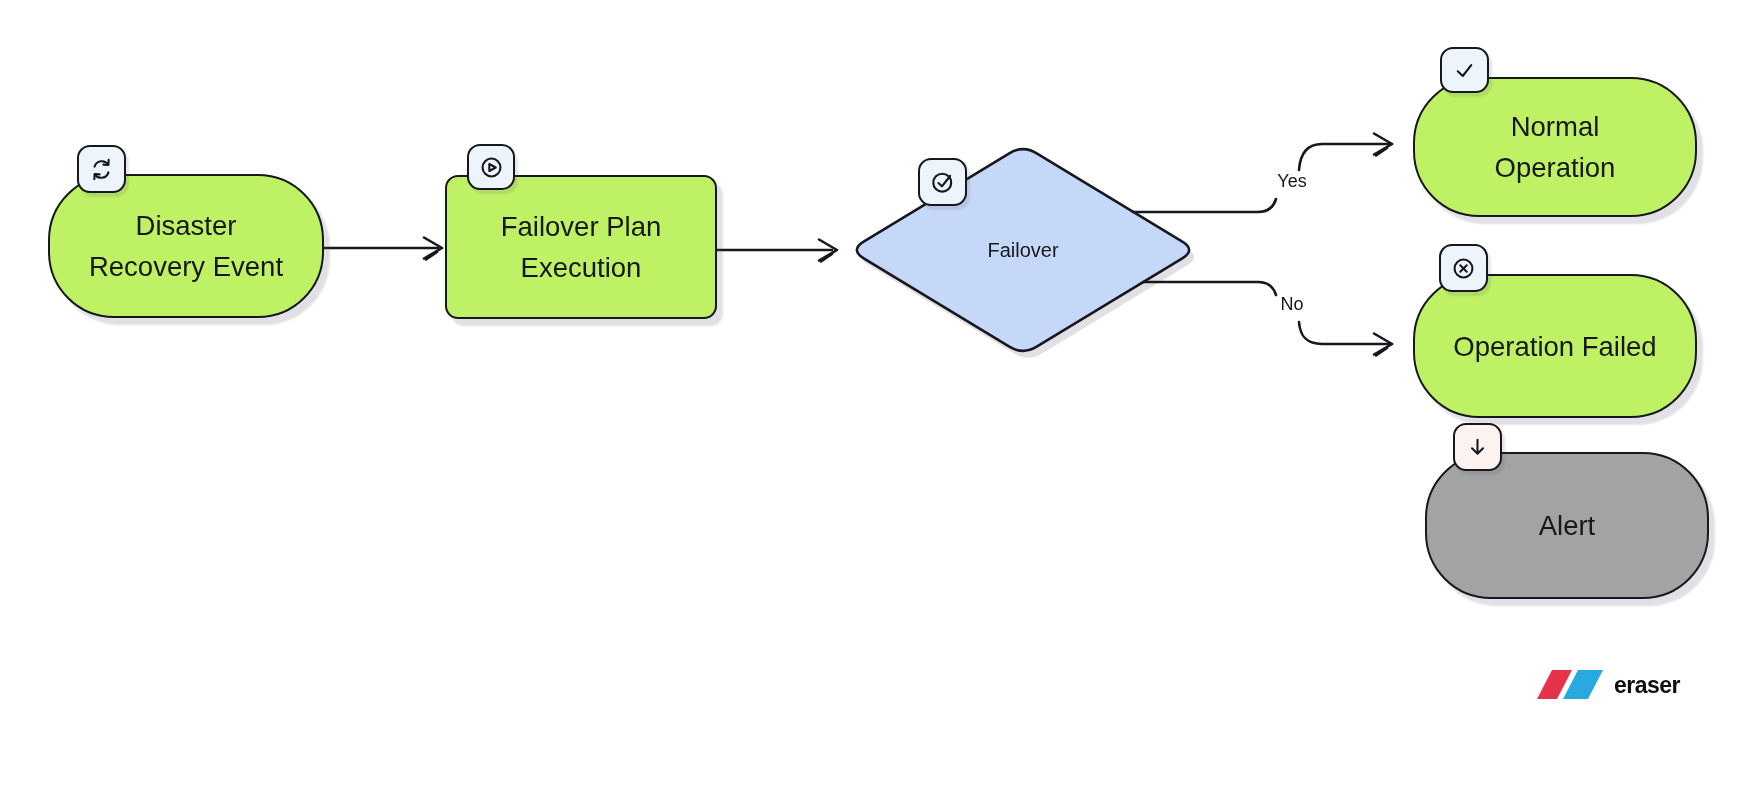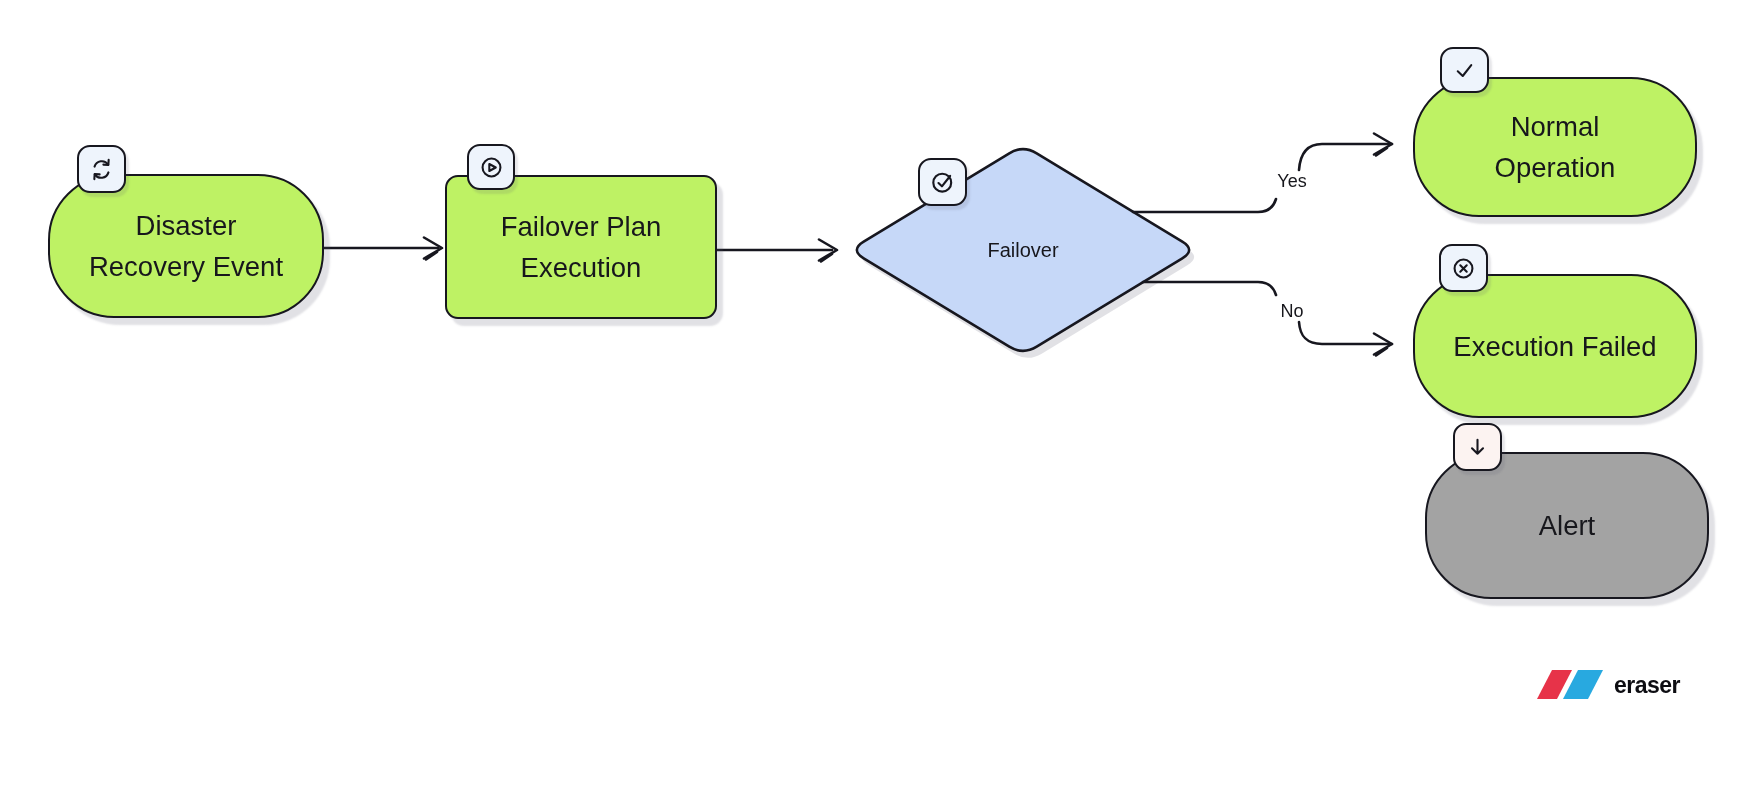--- a/index.html
+++ b/index.html
@@ -92,29 +92,29 @@
   <div class="diamond-label" style="left:913px;top:198px;width:220px;height:104px;">
     <span>Failover</span>
   </div>
 
   <div class="node oval" style="left:1413px;top:77px;width:280px;height:136px;">
     <span>Normal</span>
     <span>Operation</span>
   </div>
 
   <div class="node oval" style="left:1413px;top:274px;width:280px;height:140px;">
-    <span>Execution Failed</span>
+    <span>Operation Failed</span>
   </div>
 
   <div class="node oval pink" style="left:1425px;top:452px;width:280px;height:143px;">
     <span>Alert</span>
   </div>
 
   <div class="edge-label" style="left:1266px;top:168px;width:52px;">Yes</div>
-  <div class="edge-label" style="left:1270px;top:298px;width:44px;">No</div>
+  <div class="edge-label" style="left:1270px;top:291px;width:44px;">No</div>
 
   <div class="badge" style="left:77px;top:145px;">
     <svg width="27" height="27" viewBox="0 0 26 26">
       <path d="M6.3 10.2 A7.3 7.3 0 0 1 19.4 8.3"></path>
       <path d="M19.9 3.7 L19.6 8.6 L14.8 8.3"></path>
       <path d="M19.7 15.8 A7.3 7.3 0 0 1 6.6 17.7"></path>
       <path d="M6.1 22.3 L6.4 17.4 L11.2 17.7"></path>
     </svg>
   </div>
 

